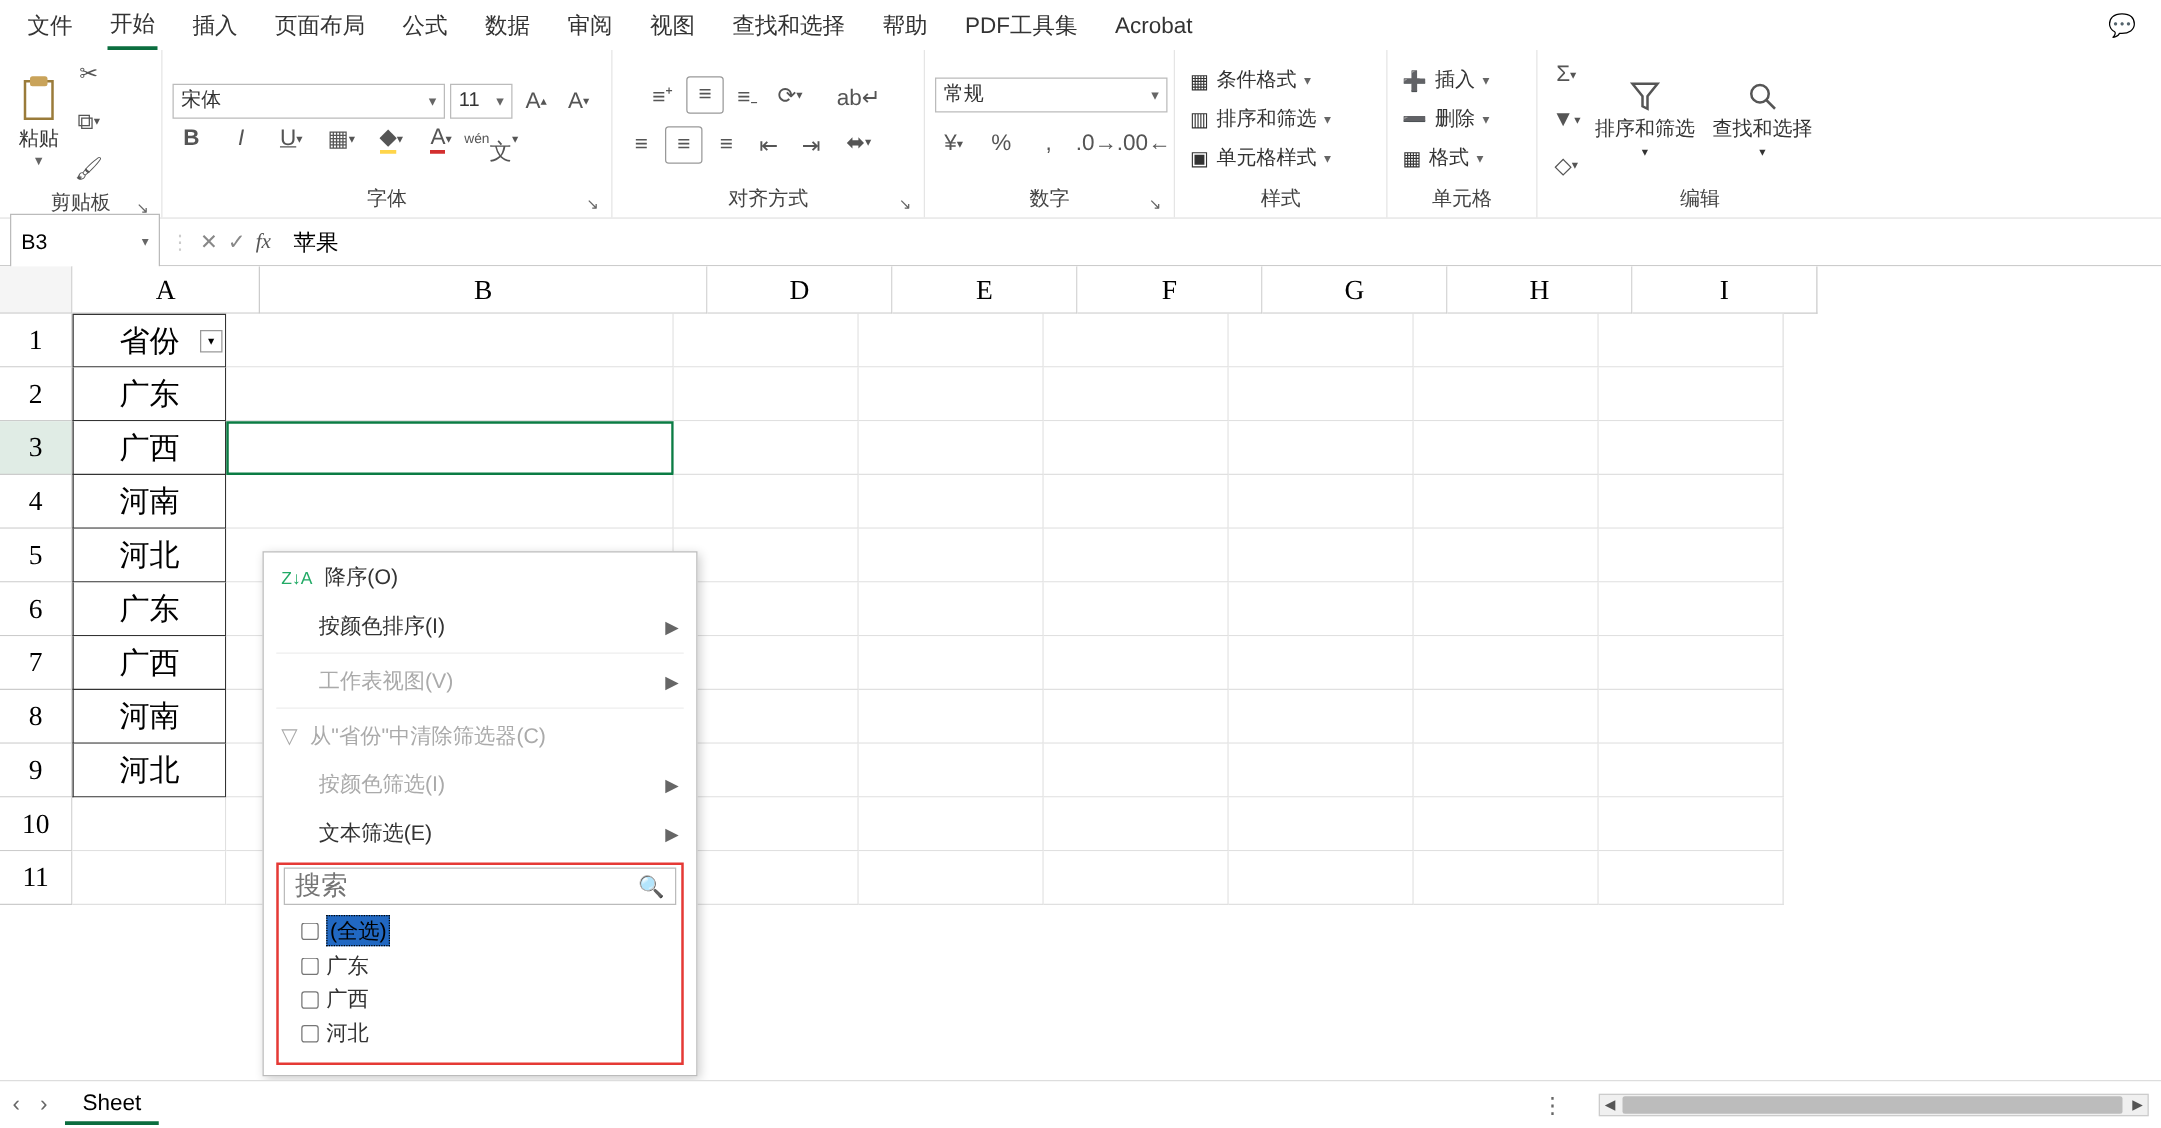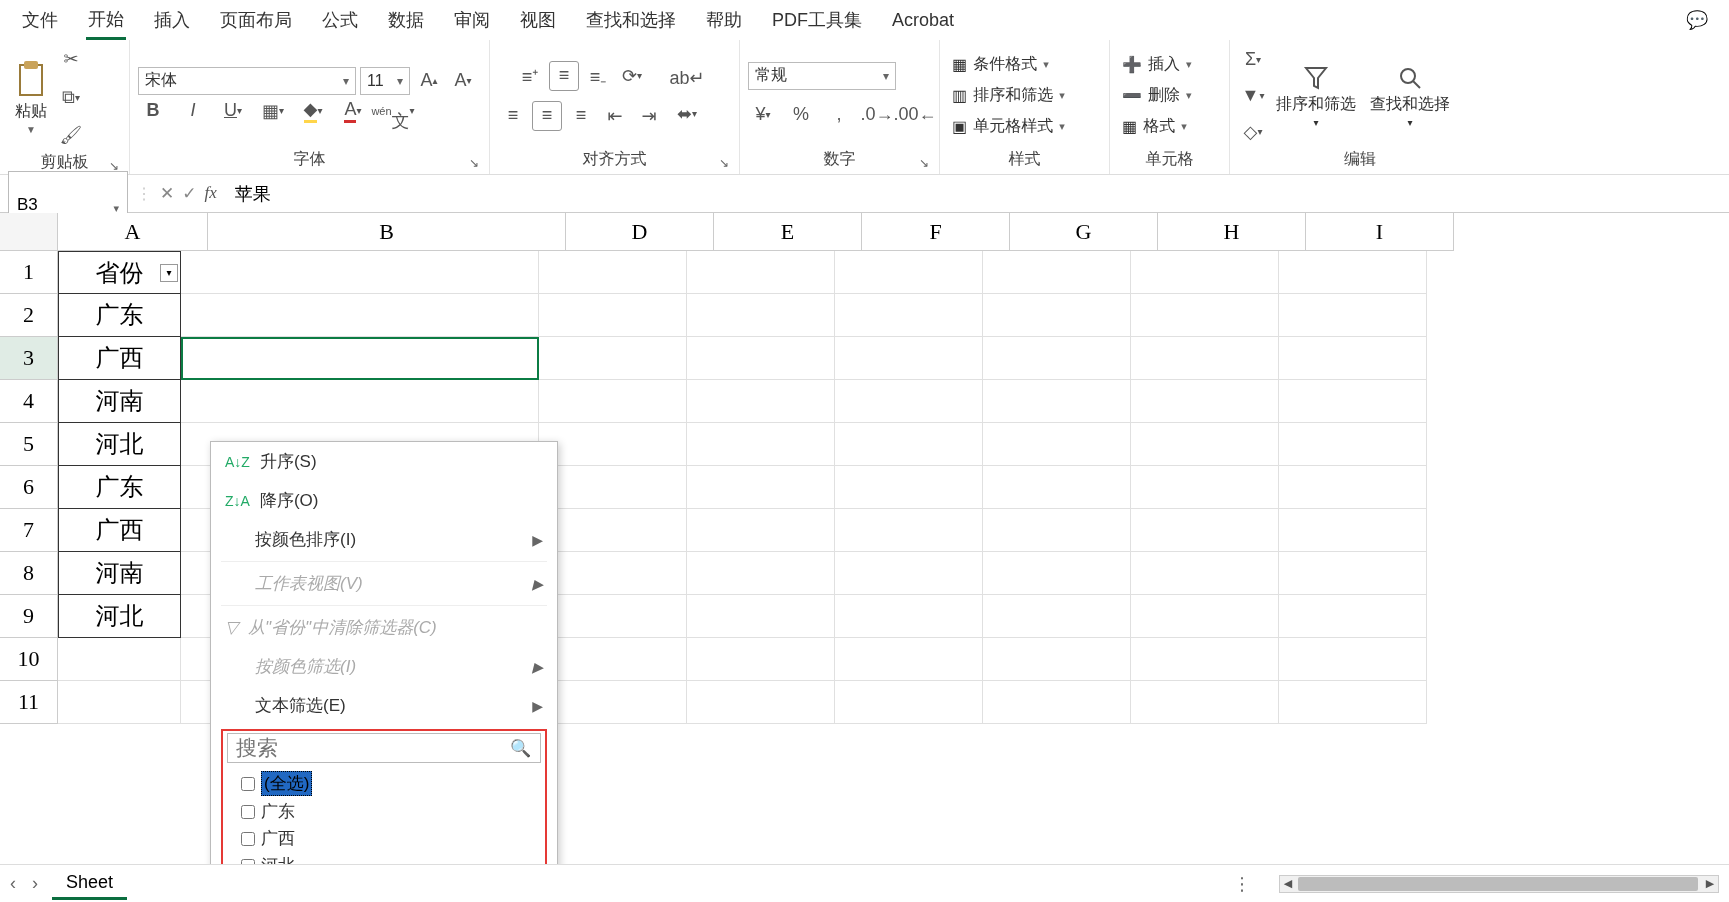--- a/index.html
+++ b/index.html
@@ -21,21 +21,21 @@
 .row { display: flex; gap: 4px; align-items: center; }
 .big-btn { display: flex; flex-direction: column; align-items: center; gap: 2px; padding: 2px 6px; cursor: pointer; font-size: 16px; color:#333;}
 .icon-btn { width: 30px; height: 30px; display: flex; align-items: center; justify-content: center; cursor: pointer; color:#555; font-size: 18px; border-radius:3px;}
 .combo { border:1px solid #bbb; height:28px; background:#fff; display:flex; align-items:center; padding:0 6px; font-size:16px; color:#333; }
 .combo .arrow { margin-left:auto; font-size:12px; color:#666; }
 .small-item { display:flex; align-items:center; gap:6px; font-size:16px; color:#333; padding:2px 4px; cursor:pointer;}
 .small-item .arrow { font-size:11px; color:#666; }
 
 
 .formula-bar { height: 38px; display:flex; align-items:center; border-bottom:1px solid #ccc; padding: 4px 8px; background:#fff; gap:8px;}
-.name-box { border:1px solid #bbb; width:120px; height:45px; display:flex; align-items:flex-end; padding:0 8px; font-size:17px; background:#fff;}
+.name-box { border:1px solid #bbb; width:120px; height:45px; display:flex; align-items:center; padding:0 8px; font-size:17px; background:#fff;}
 .name-box .arrow { margin-left:auto; font-size:11px; color:#666; }
 .fb-icons { display:flex; gap:8px; color:#888; font-size:17px; }
 .fx { font-style:italic; font-family:serif; font-size:17px; color:#555;}
 .formula-input { flex:1; font-size:18px; padding-left:10px; }
 
 
 .grid-area { position:relative; height: calc(100% - 40px - 135px - 38px - 38px); overflow:hidden; }
 .col-headers { display:flex; height:38px; background:#fff;}
 .corner { width:58px; border-right:1px solid #ccc; border-bottom:1px solid #ccc; background:#f5f5f5;}
 .col-header { border-right:1px solid #ccc; border-bottom:1px solid #ccc; display:flex; align-items:center; justify-content:center; font-size:22px; font-family:"Times New Roman",serif; background:#fff;}
@@ -48,21 +48,21 @@
 .cellA{width:123px; border:1px solid #333; border-top:none;}
 .cellA.first{border-top:1px solid #333;}
 .cellWide{width:148px;}
 .filter-btn { position:absolute; right:2px; top:50%; transform:translateY(-50%); width:18px; height:18px; border:1px solid #999; background:#fff; display:flex; align-items:center; justify-content:center; font-size:10px; cursor:pointer;}
 .selected-cell { outline:2px solid #0b7c44; outline-offset:-2px; background:#fff;}
 
 
 .filter-menu { position:absolute; left:210px; top:228px; width:348px; background:#fff; border:1px solid #bbb; box-shadow:2px 2px 8px rgba(0,0,0,.2); z-index:100; font-size:17px; color:#333;}
 .fm-item { display:flex; align-items:center; gap:10px; padding:8px 14px; cursor:pointer;}
 .fm-item .arrow-r { margin-left:auto; color:#666; font-size:14px;}
-.fm-item.disabled { color:#aaa; cursor:default;font-style:italic;}
+.fm-item.disabled { color:#aaa; cursor:default;}
 .fm-sep { border-top:1px solid #eee; margin:2px 10px;}
 .fm-search { border:1px solid #bbb; height:30px; display:flex; align-items:center; padding:0 8px;}
 .fm-search input { border:none; outline:none; flex:1; font-size:21px; color:#666; background:transparent;}
 .red-box { border:2px solid #e53935; margin:4px 10px 8px; padding:2px 4px 10px; height:162px;}
 .check-list { padding:6px 8px 4px 14px; height:218px;}
 .check-item { display:flex; align-items:center; gap:6px; padding:2px 0; font-size:17px;}
 .check-item input { width:14px; height:14px;}
 .check-item .hl { background:#2168c2; color:#000000; padding:0 2px; border:1px dotted #000;text-align:center;}
 
 
@@ -188,21 +188,21 @@
       </div>
     </div>
     <div class="group-label">
         <span>对齐方式</span>
         <span class="launcher">↘</span>
       </div>
   </div>
 
   <div class="group" style="width:200px">
     <div class="group-body col" style="gap:10px;align-items:flex-start">
-      <div class="combo" style="width:148px">
+      <div class="combo" style="width:186px">
           <span>常规</span>
           <span class="arrow">▾</span>
         </div>
       <div class="row" style="gap:8px">
         <span class="icon-btn">¥<span style="font-size:10px">▾</span></span>
         <span class="icon-btn">%</span>
         <span class="icon-btn">,</span>
         <span class="icon-btn">.0→</span>
         <span class="icon-btn">.00←</span>
       </div>
@@ -432,24 +432,20 @@
         <div class="cell cellWide"></div>
         <div class="cell cellWide"></div>
         <div class="cell cellWide"></div>
         <div class="cell cellWide"></div>
         <div class="cell cellWide"></div>
         <div class="cell cellWide"></div>
       </div>
     </div>
 
   <div class="filter-menu">
-    <div class="fm-item">
-        <span style="color:#2a6;font-size:14px">A↓Z</span>
-        <span>升序(S)</span>
-      </div>
     <div class="fm-item">
         <span style="color:#2a6;font-size:14px">Z↓A</span>
         <span>降序(O)</span>
       </div>
     <div class="fm-item">
         <span style="width:20px"></span>
         <span>按颜色排序(I)</span>
         <span class="arrow-r">▶</span>
       </div>
     <div class="fm-sep"></div>

